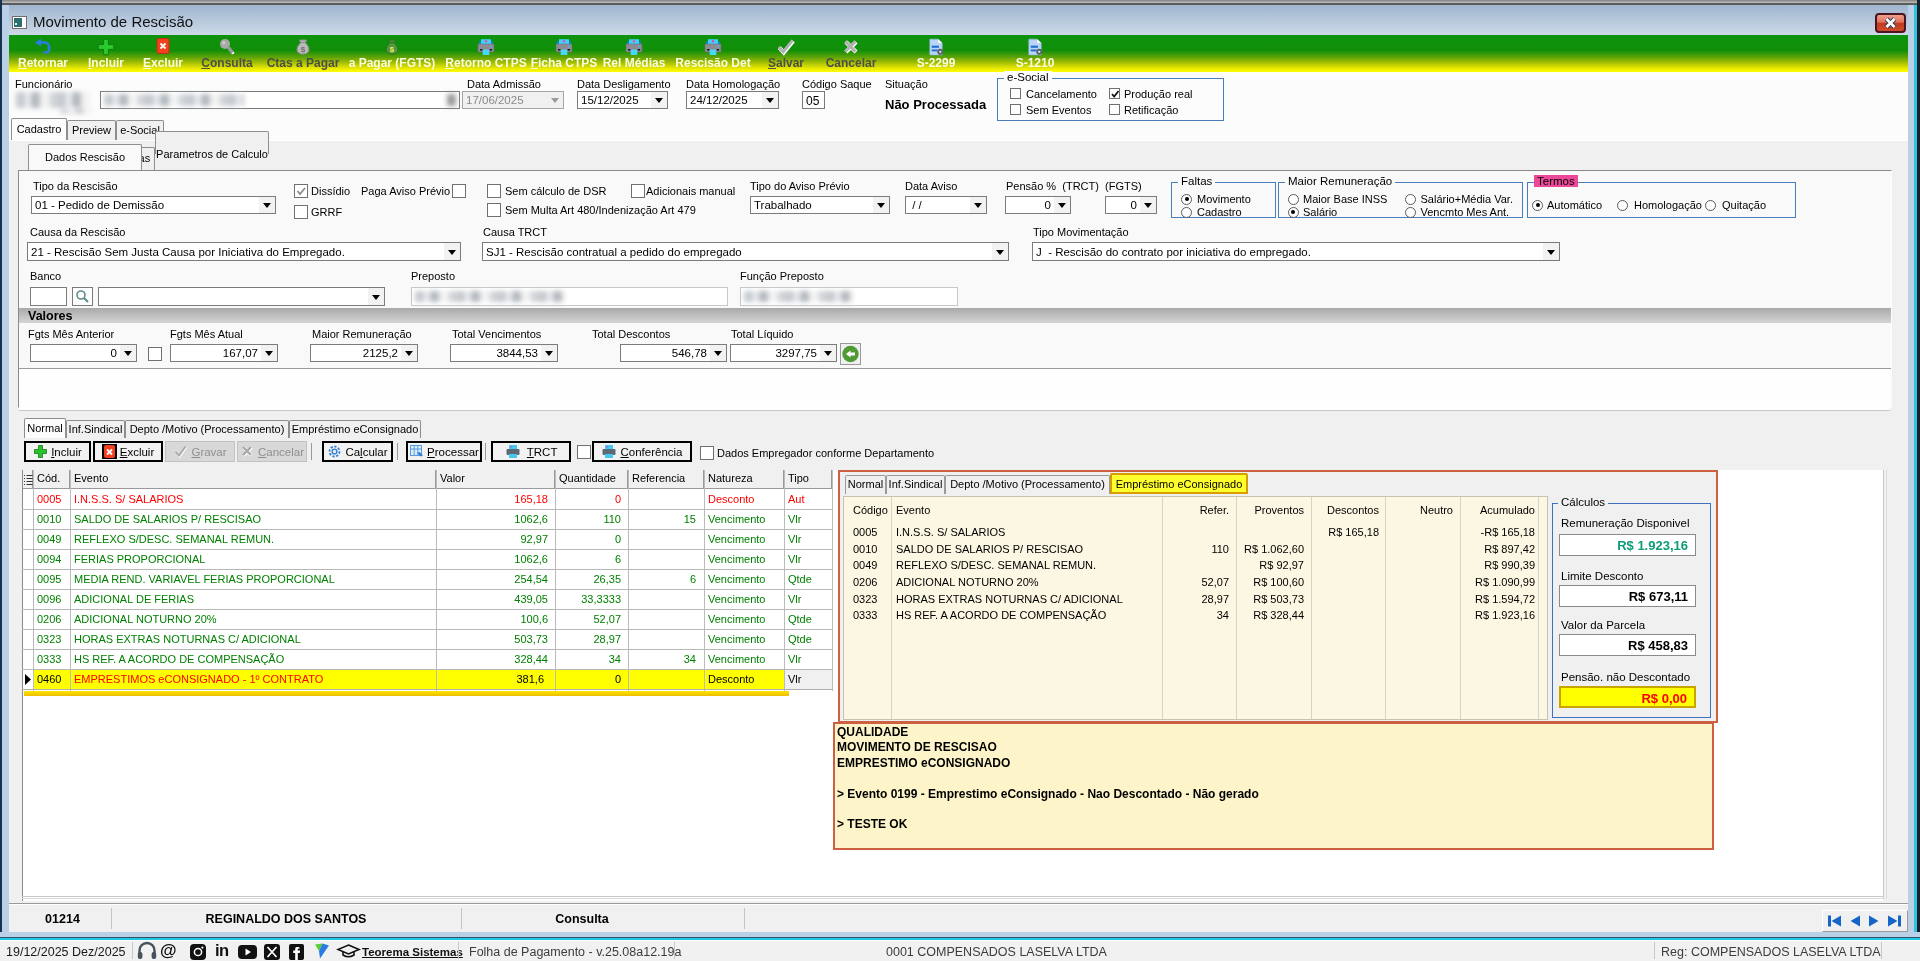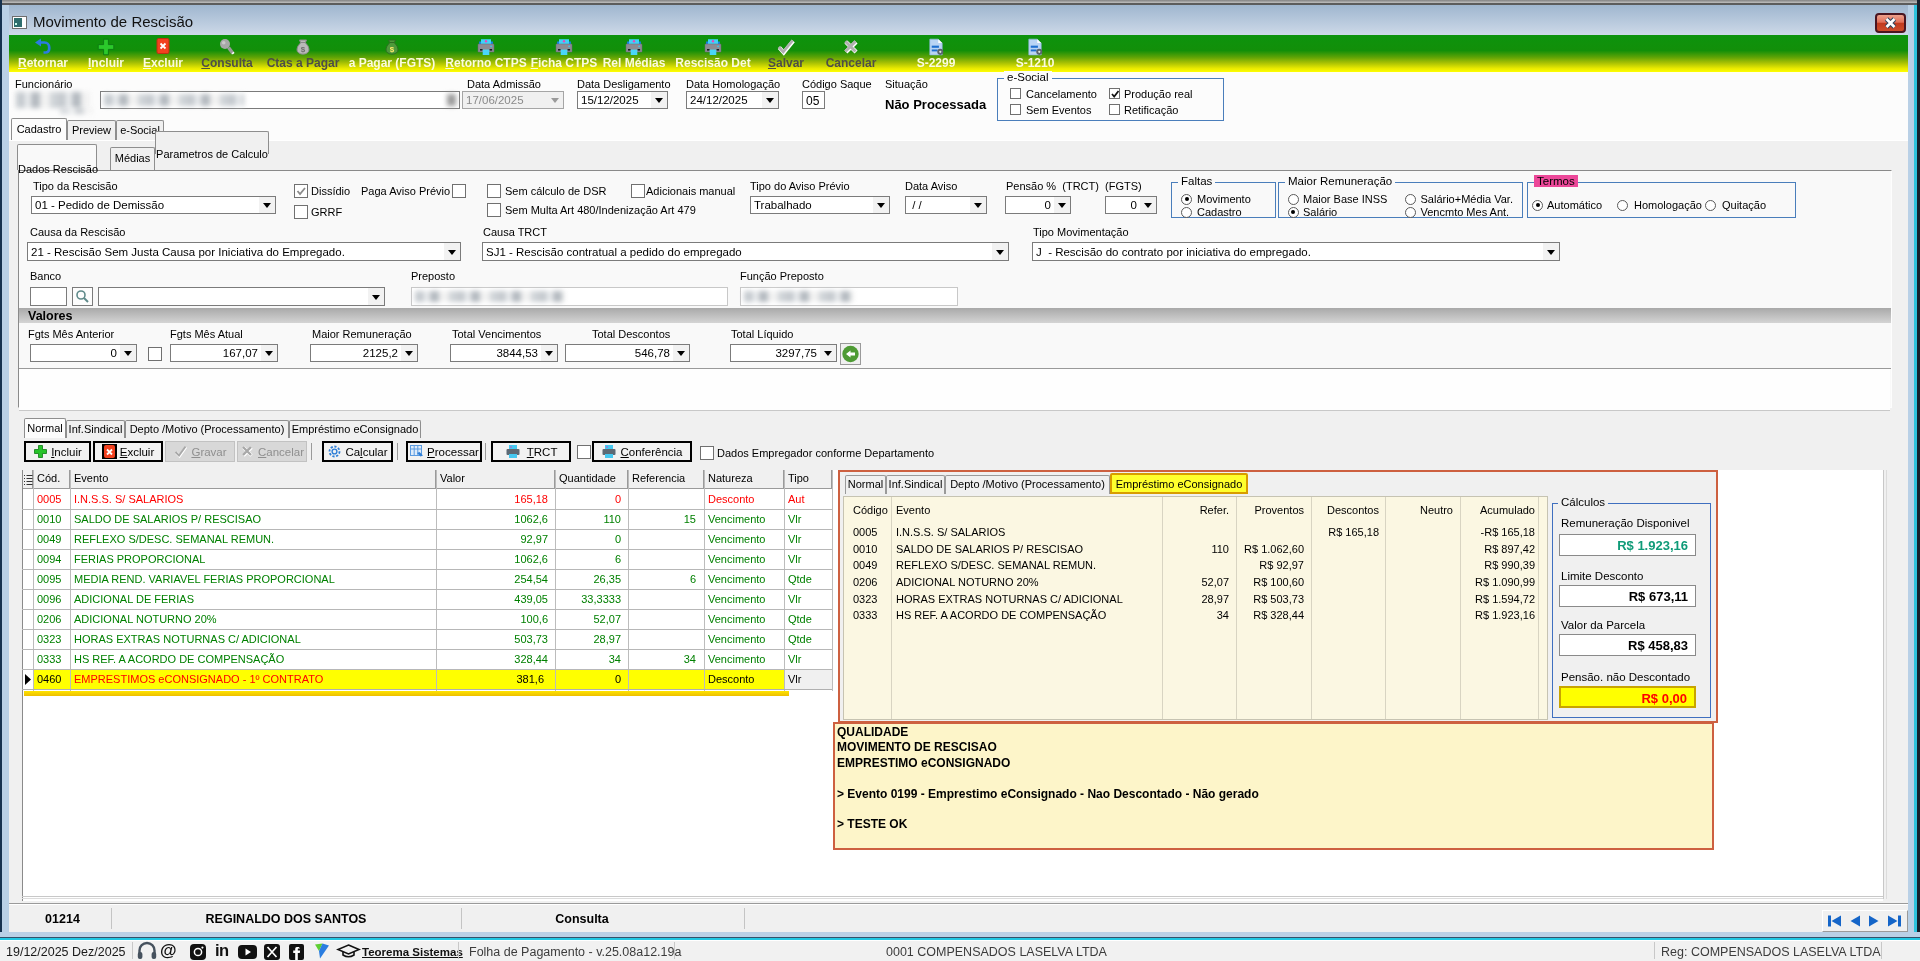--- a/index.html
+++ b/index.html
@@ -215,21 +215,21 @@
 <div class="cb sm" style="left:1109px;top:104px"></div>
 <div class="lb" style="left:1124px;top:104px">Retificação</div>
 
 <div class="tab" style="left:67px;top:120px;width:49px;height:20px;padding-top:3px">Preview</div>
 <div class="tab" style="left:116px;top:120px;width:48px;height:20px;padding-top:3px">e-Social</div>
 <div class="tab" style="left:11px;top:118px;width:56px;height:22px;background:#fcfcfc;padding-top:4px;z-index:2">Cadastro</div>
 <div class="a" style="left:9px;top:140px;width:1899px;height:763px;background:#f0f0f0;border-top:1px solid #fff"></div>
 
 <div class="tab" style="left:110px;top:147px;width:45px;height:23px;padding-top:4px">Médias</div>
 <div class="tab" style="left:155px;top:131px;width:114px;height:23px;padding-top:16px">Parametros de Calculo</div>
-<div class="tab" style="left:17px;top:144px;width:80px;height:26px;background:#f9f9f9;padding-top:18px;z-index:2">Dados Rescisão</div>
+<div class="tab" style="left:28px;top:144px;width:114px;height:26px;background:#f9f9f9;padding-top:6px;z-index:2">Dados Rescisão</div>
 
 <div class="a" style="left:18px;top:170px;width:1874px;height:238px;background:#f9f9f9;border:1px solid #8a8a8a;border-bottom-color:#fdfdfd;border-right-color:#fdfdfd"></div>
 
 <div class="lb" style="left:33px;top:180px">Tipo da Rescisão</div>
 <div class="combo" style="left:31px;top:196px;width:245px;height:18px">
     <span class="tx">01 - Pedido de Demissão</span>
     <span class="ar"></span>
   </div>
 <div class="cb" style="left:294px;top:184px">
     <svg width="13" height="13">
@@ -349,21 +349,21 @@
     <span class="ar"></span>
   </div>
 <div class="combo" style="left:310px;top:344px;width:108px;height:18px">
     <span class="txr">2125,2</span>
     <span class="ar"></span>
   </div>
 <div class="combo" style="left:450px;top:344px;width:108px;height:18px">
     <span class="txr">3844,53</span>
     <span class="ar"></span>
   </div>
-<div class="combo" style="left:565px;top:344px;width:125px;height:18px">
+<div class="combo" style="left:620px;top:344px;width:107px;height:18px">
     <span class="txr">546,78</span>
     <span class="ar"></span>
   </div>
 <div class="combo" style="left:730px;top:344px;width:107px;height:18px">
     <span class="txr">3297,75</span>
     <span class="ar"></span>
   </div>
 <div class="a" style="left:840px;top:343px;width:21px;height:22px;background:#f0f0f0;border:1px solid #9a9a9a">
 <svg width="19" height="20">
       <circle cx="9.5" cy="10" r="8.2" fill="#4e9b34"></circle>

